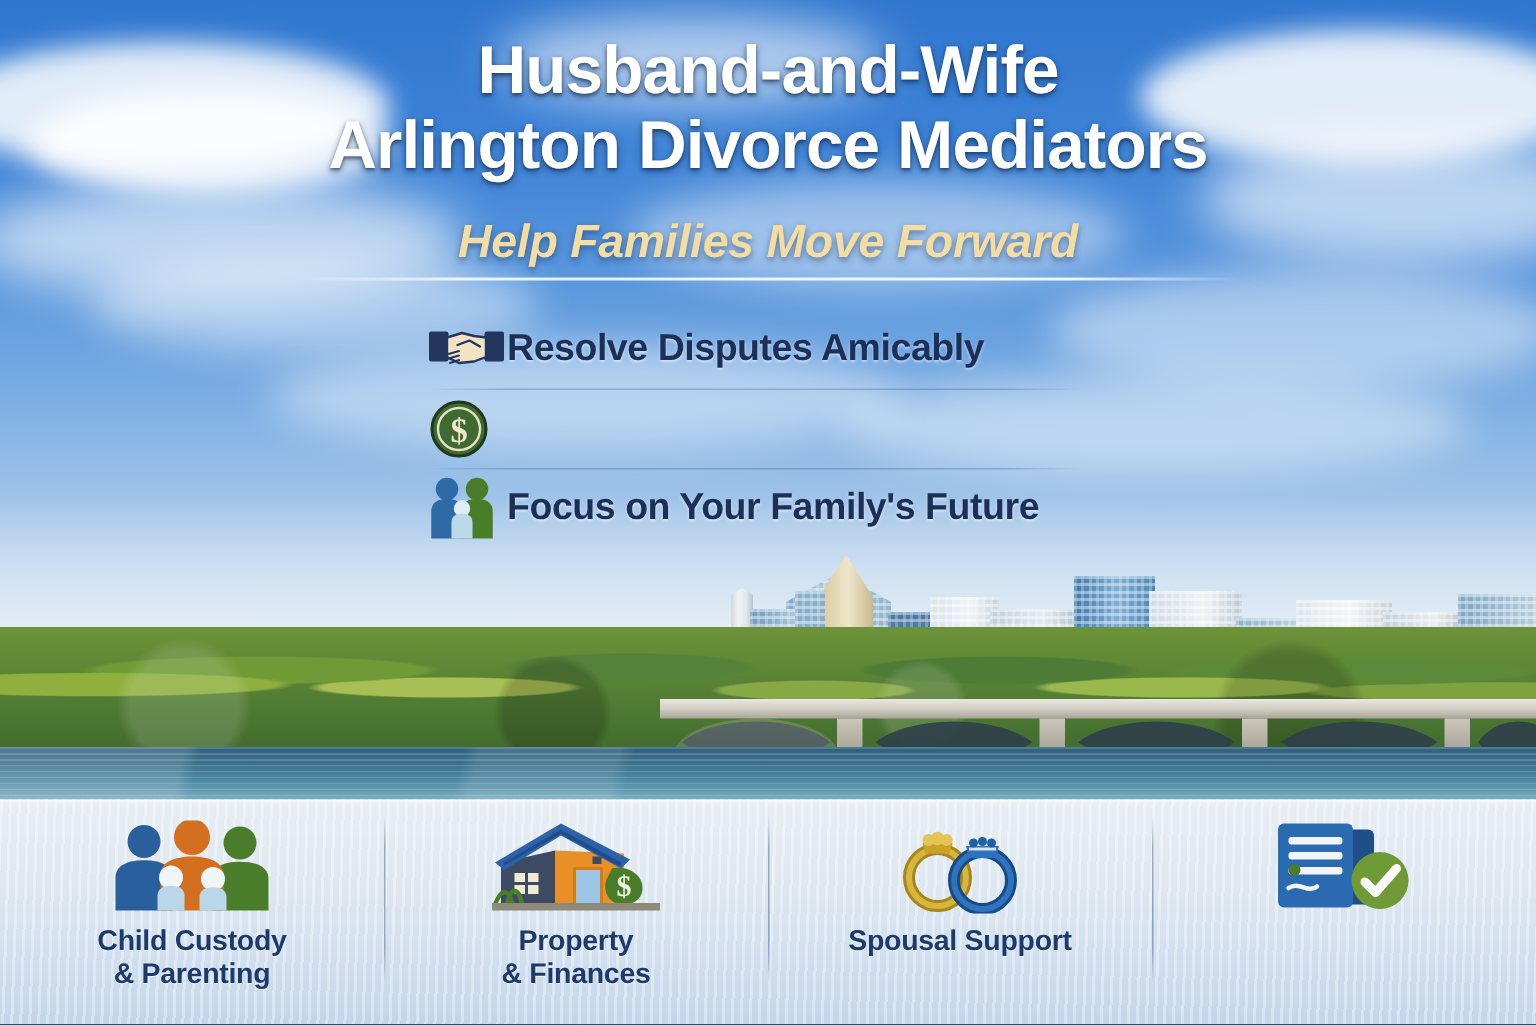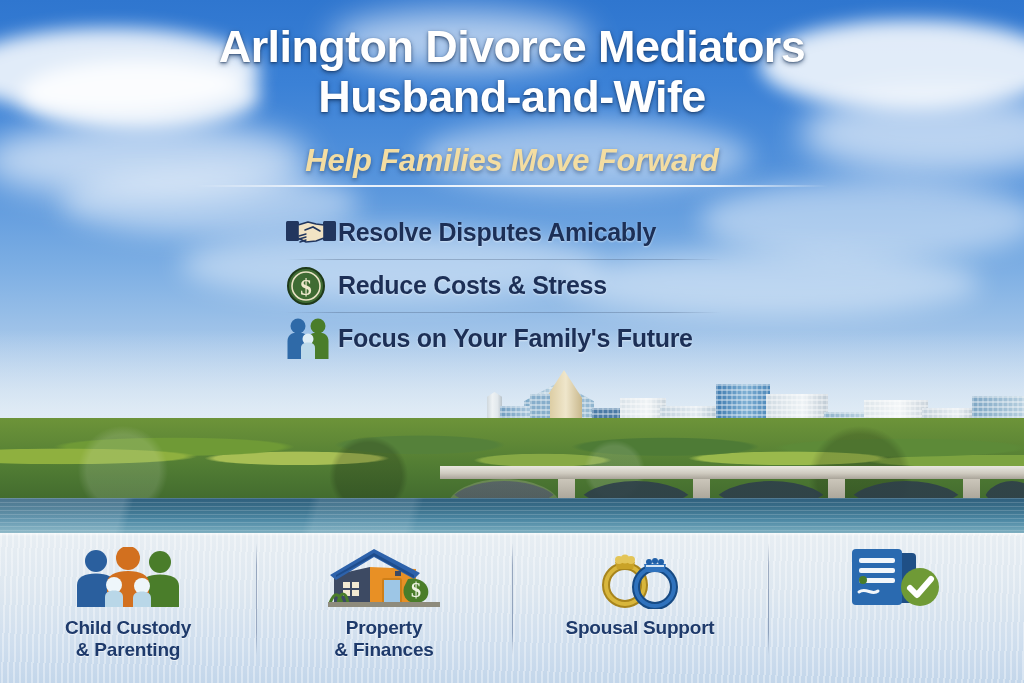--- a/index.html
+++ b/index.html
@@ -266,22 +266,22 @@
     <div class="shadow-arch" style="left:272px;width:118px;"></div>
     <div class="pier" style="left:388px;"></div>
     <div class="shadow-arch" style="left:407px;width:118px;"></div>
     <div class="pier" style="left:523px;"></div>
     <div class="shadow-arch" style="left:542px;width:60px;"></div>
   </div>
 
   <div class="water"></div>
 
   <div class="head">
+    <div class="h1">Husband-and-Wife</div>
     <div class="h1">Arlington Divorce Mediators</div>
-    <div class="h1">Husband-and-Wife</div>
     <div class="sub">Help Families Move Forward</div>
   </div>
   <div class="rule"></div>
 
   <div class="bullets">
 
     <div class="bul">
       <div class="bul-ico">
         <svg width="50" height="34" viewBox="0 0 50 34">
           <rect x="0" y="5" width="13" height="20" rx="1.5" fill="#22365e"></rect>
@@ -296,21 +296,20 @@
 
     <div class="bul">
       <div class="bul-ico">
         <svg width="40" height="40" viewBox="0 0 40 40">
           <circle cx="20" cy="20" r="18" fill="#3f6b33"></circle>
           <circle cx="20" cy="20" r="18" fill="none" stroke="#1f3a1a" stroke-width="2"></circle>
           <circle cx="20" cy="20" r="14" fill="none" stroke="#e9e2c4" stroke-width="1.6"></circle>
           <text x="20" y="28.5" text-anchor="middle" font-family="Liberation Serif, serif" font-size="23" font-weight="bold" fill="#efe8cd">$</text>
         </svg>
       </div>
-      <div class="bul-txt">Reduce Costs &amp; Stress</div>
     </div>
 
     <div class="bul">
       <div class="bul-ico">
         <svg width="46" height="44" viewBox="0 0 46 44">
           <circle cx="12" cy="9" r="7.5" fill="#2f6aa8"></circle>
           <path d="M1.5 42 L1.5 24 C1.5 18 6 15.5 12 15.5 C18 15.5 22.5 18 22.5 24 L22.5 42 Z" fill="#2f6aa8"></path>
           <circle cx="32" cy="9" r="7.5" fill="#4a7d2a"></circle>
           <path d="M21.5 42 L21.5 24 C21.5 18 26 15.5 32 15.5 C38 15.5 42.5 18 42.5 24 L42.5 42 Z" fill="#4a7d2a"></path>
           <circle cx="22" cy="22" r="5.5" fill="#dfeef6"></circle>

